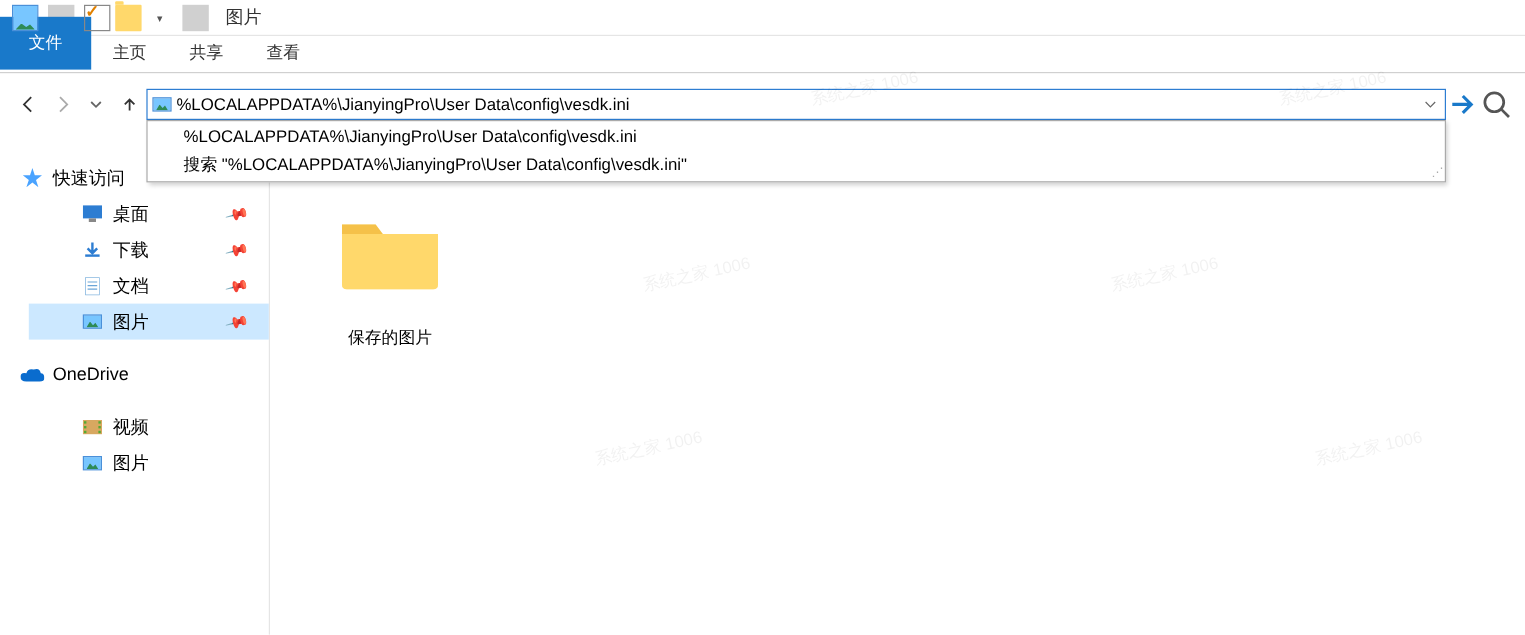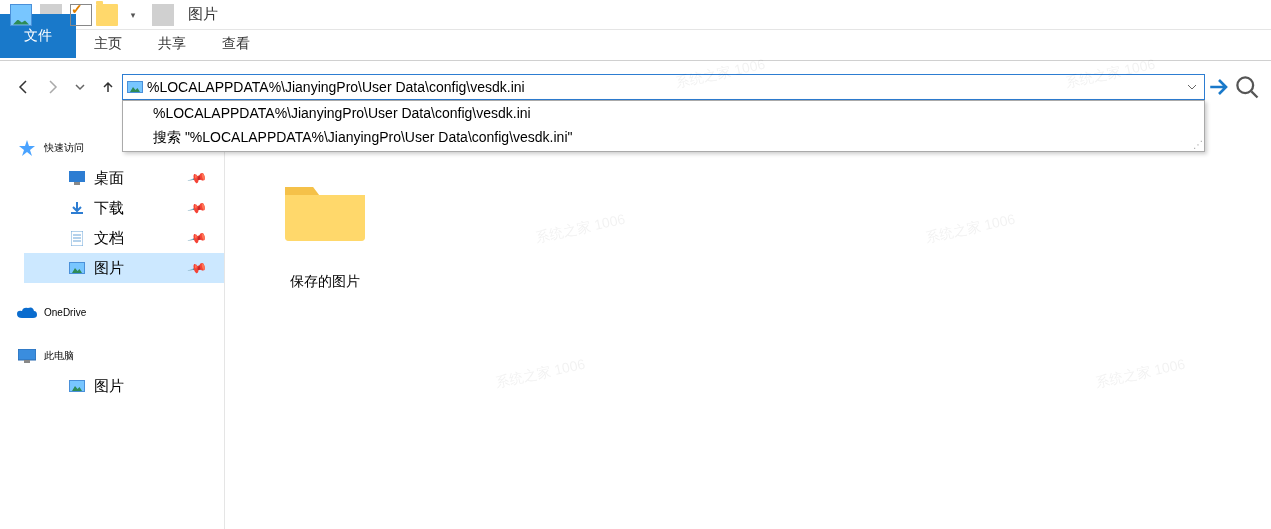--- a/index.html
+++ b/index.html
@@ -35,21 +35,21 @@
   .addr-dropdown .opt { padding: 4px 8px 4px 30px; font-size: 14px; color: #000; }
   .addr-dropdown .resize-grip { position: absolute; bottom: 1px; right: 1px; color: #aaa; font-size: 10px; }
 
   
   .body { display: flex; height: calc(100% - 105px); }
   .sidebar { width: 225px; border-right: 1px solid #e5e5e5; padding-top: 28px; }
   .side-item { display: flex; align-items: center; height: 30px; padding-left: 24px; font-size: 15px; position: relative; margin-left: 24px; }
   .side-item.selected { background: #cce8ff; }
   .side-item .pin { position: absolute; right: 18px; color: #7a7a7a; transform: rotate(30deg); font-size: 13px; }
   .side-item .ico { width: 22px; display: flex; align-items: center; justify-content: center; margin-right: 6px; }
-  .side-group-top { padding-left: 16px; font-size: 10px; display: flex; align-items: center; height: 30px; }
+  .side-group-top { padding-left: 16px; font-size: 15px; display: flex; align-items: center; height: 30px; }
   .side-group-top .ico { width: 22px; margin-right: 6px; display: flex; align-items: center; justify-content: center; }
   .spacer { height: 14px; }
   .sub-level { padding-left: 42px !important; }
 
   
   .content { flex: 1; padding-left: 40px; padding-top: 70px; display: flex; gap: 64px; align-items: flex-start; position: relative; }
   .folder-tile { display: flex; flex-direction: column; align-items: center; width: 120px; gap: 28px; }
   .folder-tile .lbl { font-size: 14px; color: #000; }
 
   
@@ -207,28 +207,33 @@
     <div class="side-group-top">
       <span class="ico">
         <svg width="20" height="13" viewBox="0 0 20 13">
             <path d="M5 12 Q0 12 0 8 Q0 4 5 5 Q6 1 11 2 Q16 0 17 5 Q20 5 20 9 Q20 12 16 12 Z" fill="#0a6cce"></path>
           </svg>
       </span>
       <span>OneDrive</span>
     </div>
 
     <div class="spacer"></div>
-    <div class="side-group-top">
-      <span class="ico">
-        <svg width="18" height="14" viewBox="0 0 18 14">
-            <rect x="0" y="0" width="18" height="11" fill="#3a8dde" stroke="#2a6bb0"></rect>
-            <rect x="6" y="11" width="6" height="3" fill="#888"></rect>
-          </svg>
-      </span>
-      <span>此电脑</span>
+    <div class="side-item sub-level">
+      <span class="ico">
+        <svg width="16" height="12" viewBox="0 0 16 12">
+            <rect width="16" height="12" fill="#d8a860"></rect>
+            <rect x="1" y="1" width="2" height="2" fill="#5a3"></rect>
+            <rect x="1" y="5" width="2" height="2" fill="#5a3"></rect>
+            <rect x="1" y="9" width="2" height="2" fill="#5a3"></rect>
+            <rect x="13" y="1" width="2" height="2" fill="#5a3"></rect>
+            <rect x="13" y="5" width="2" height="2" fill="#5a3"></rect>
+            <rect x="13" y="9" width="2" height="2" fill="#5a3"></rect>
+          </svg>
+      </span>
+      <span>视频</span>
     </div>
     <div class="side-item sub-level">
       <span class="ico">
           <span class="pic-thumb"></span>
         </span>
       <span>图片</span>
     </div>
   </div>
 
   <div class="content">

